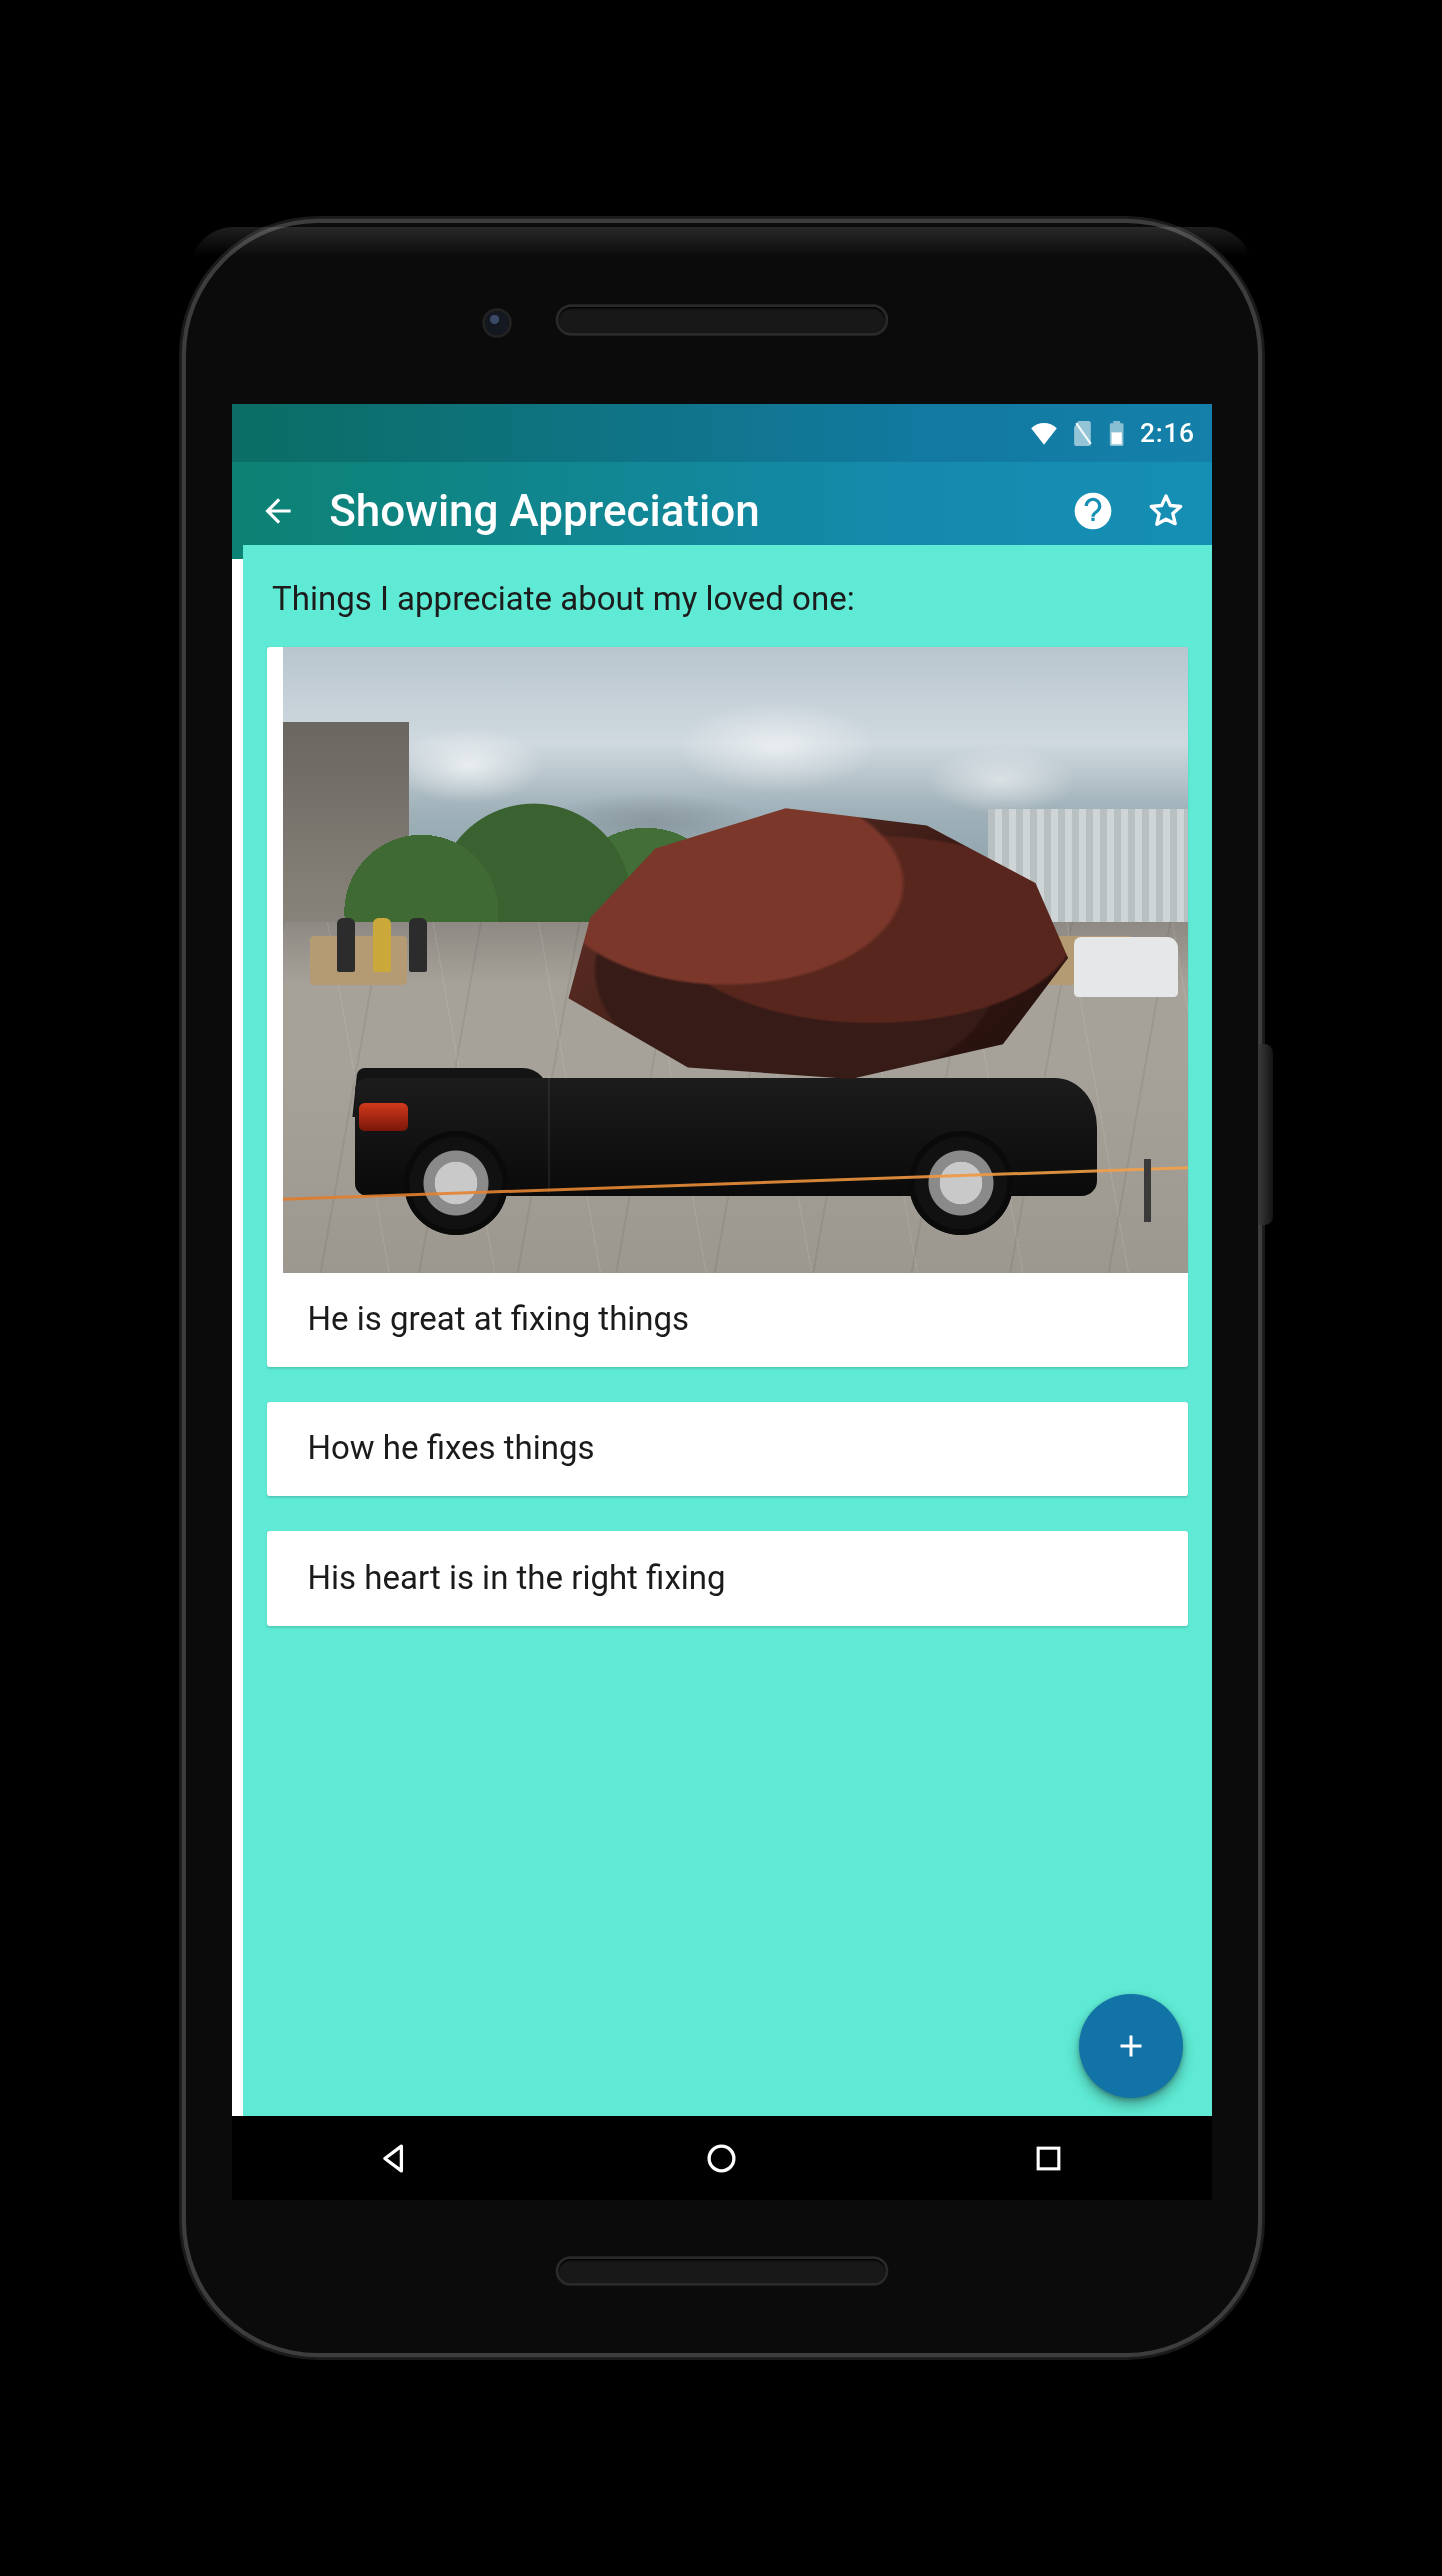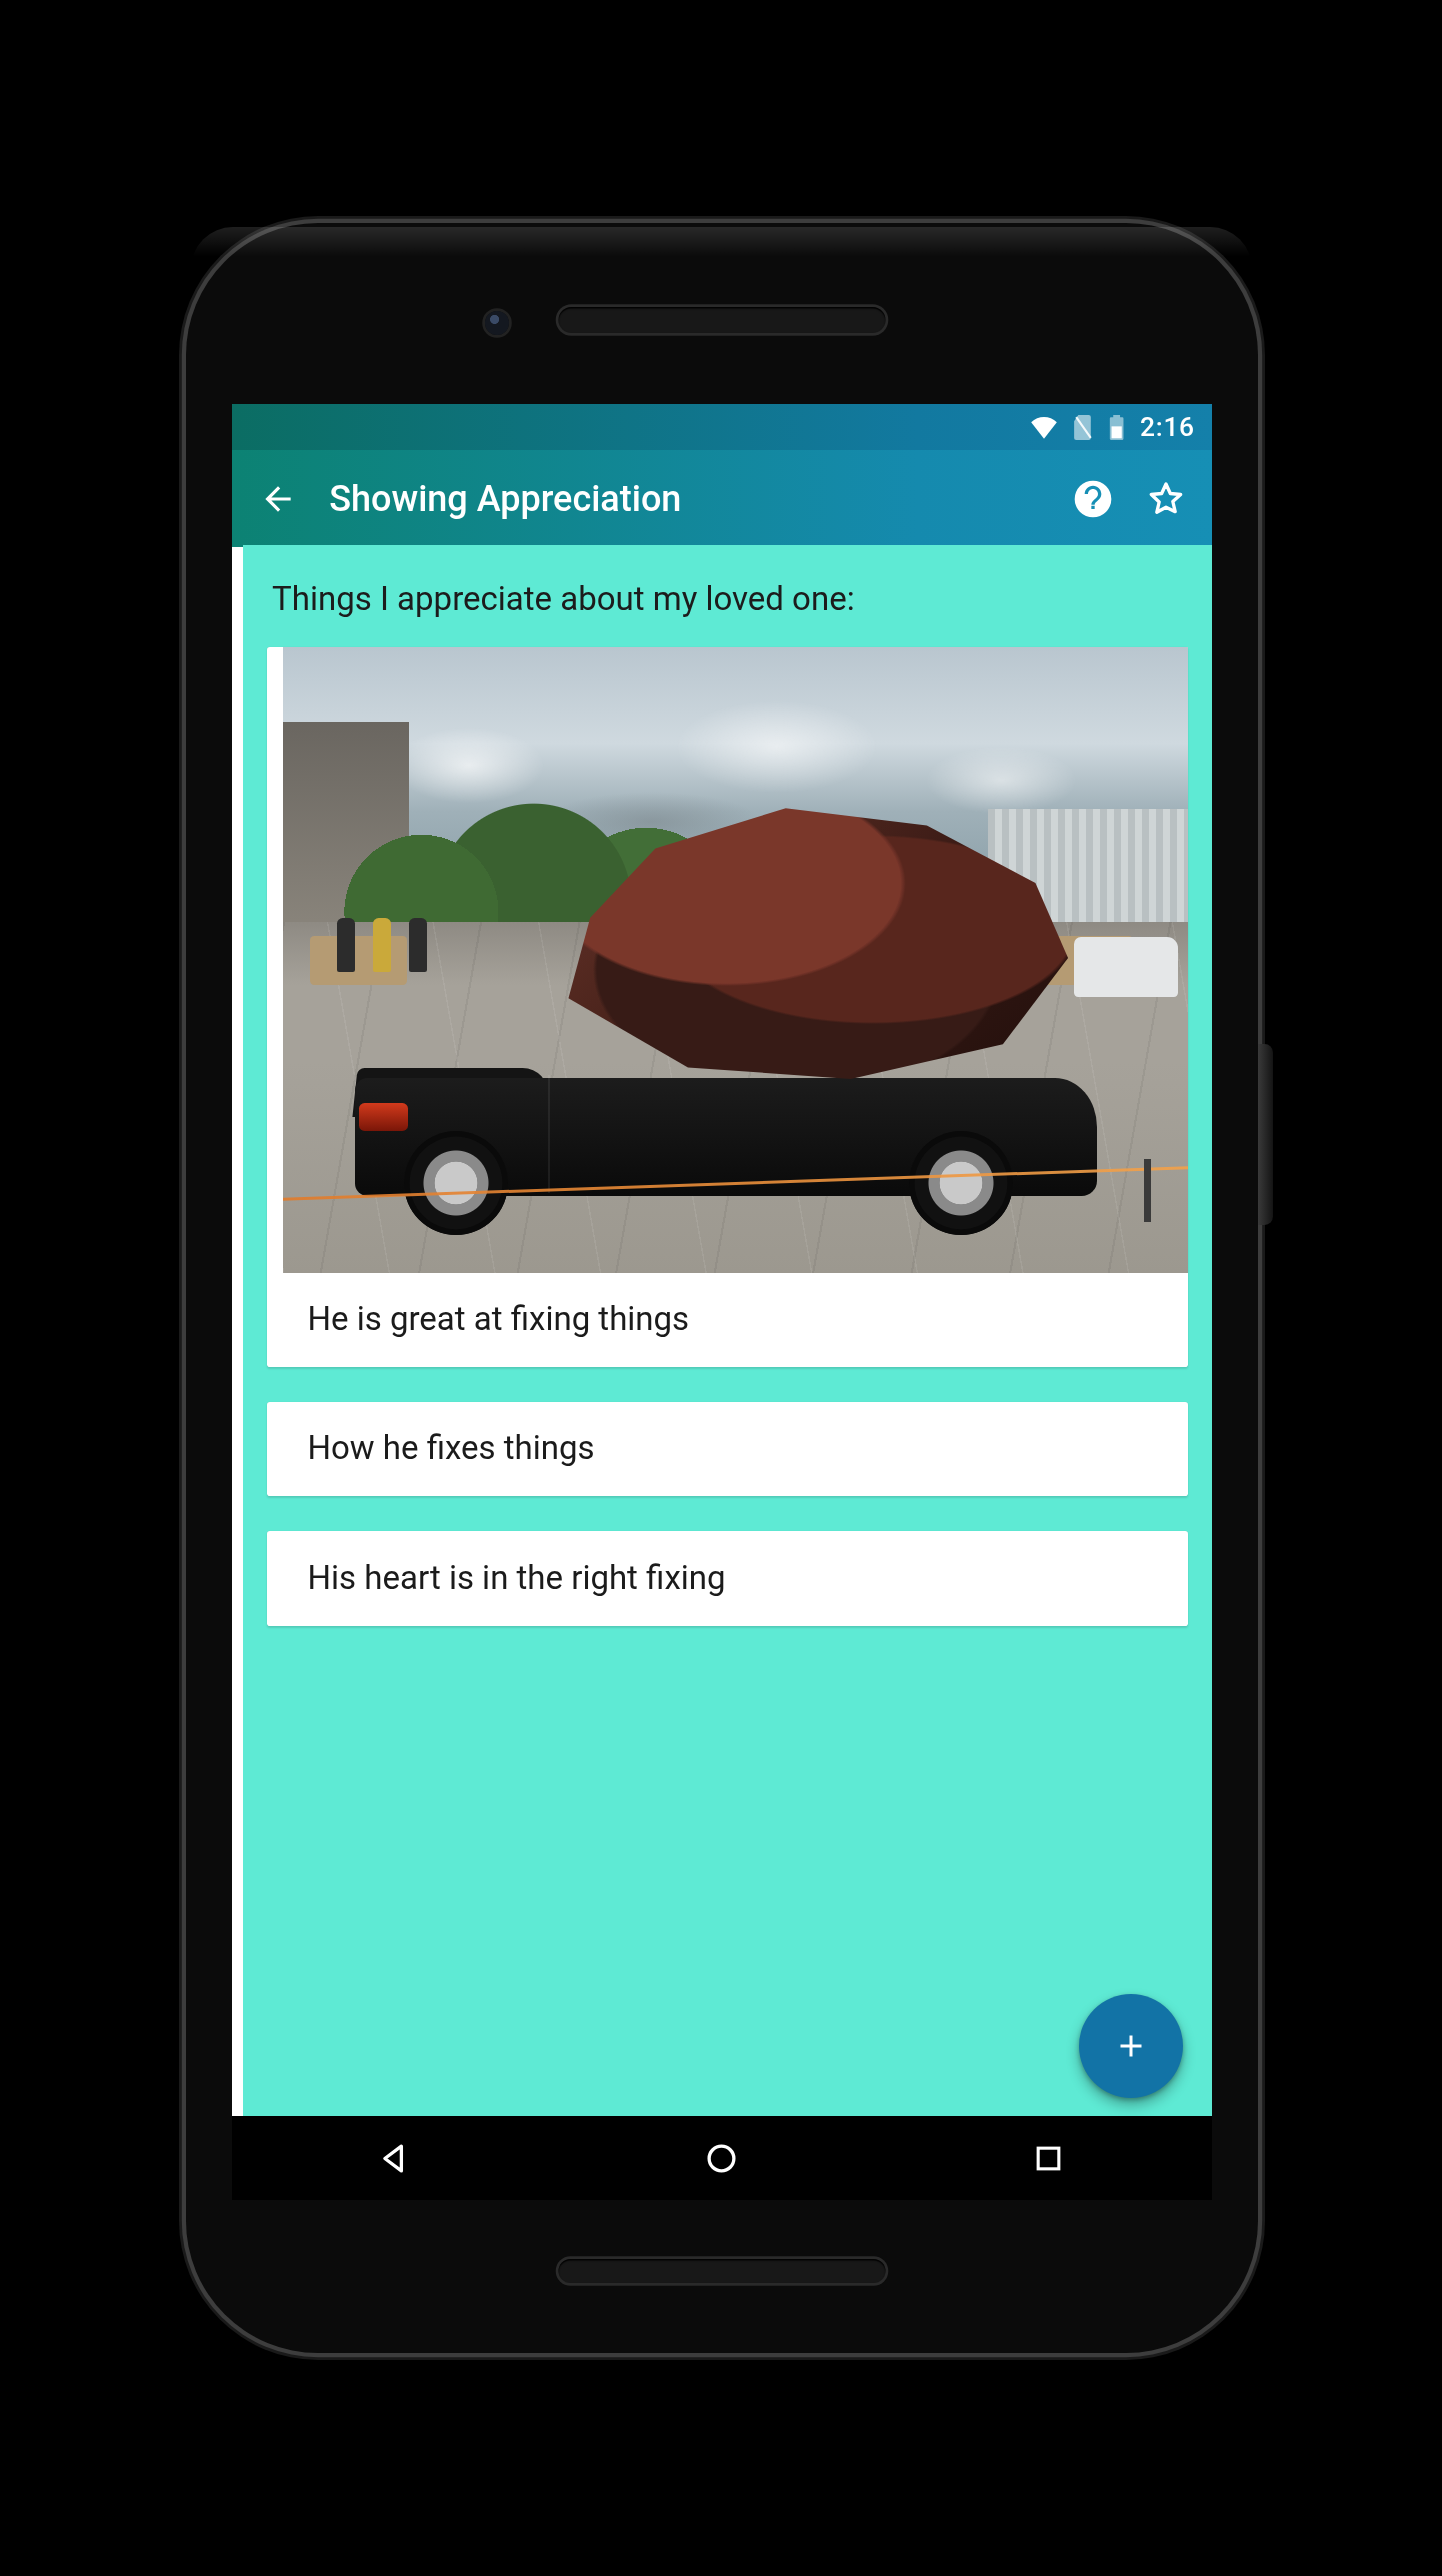--- a/index.html
+++ b/index.html
@@ -48,35 +48,35 @@
     box-shadow: inset 0 1.4px 1.4px #000, 0 0 0 2.8px #2a2a2a;
   }
 
   .screen {
     position:absolute; left:46px; right:46px; top:181px; bottom:153px;
     background:#fff; overflow:hidden;
   }
 
   
   .status-bar {
-    height:46px; background: linear-gradient(90deg,#0b6d63,#1279a0 70%, #1480aa);
+    height:58px; background: linear-gradient(90deg,#0b6d63,#1279a0 70%, #1480aa);
     display:flex; align-items:center; justify-content:flex-end;
     padding: 0 16.7px; gap:15.3px; color:#fff;
   }
   .status-bar .time { font-size:26.4px; font-weight:500; letter-spacing:0.7px; }
   .status-ico { display:flex; align-items:center; }
   .wifi-ico svg, .batt-ico svg, .sim-ico svg { display:block; }
 
   
   .app-bar {
     height:97px; background: linear-gradient(90deg,#0c8273,#158aae 70%, #168fb5);
     display:flex; align-items:center; color:#fff; padding:0 11px;
   }
   .app-bar .back { width:70px; height:100%; display:flex; align-items:center; justify-content:center; }
-  .app-bar .title { flex:1; font-size:36px; font-weight:500; padding-left:16.7px; }
+  .app-bar .title { flex:1; font-size:44px; font-weight:500; padding-left:16.7px; }
   .app-bar .actions { display:flex; align-items:center; gap:19.5px; padding-right:8.4px; }
   .icon-btn { width:53px; height:53px; display:flex; align-items:center; justify-content:center; }
 
   
   .content { position:absolute; top:141px; left:0; right:0; bottom:84px; background:#5eead4; overflow:hidden;margin-left:11px; }
   .content-inner { padding: 21px 24px 111px 24px; }
   .prompt { font-size:33px; color:#1c1c1c; margin: 12.5px 5.6px 29px 5.6px; font-weight:400; }
 
   .card {
     background:#fff; border-radius:2.8px;

